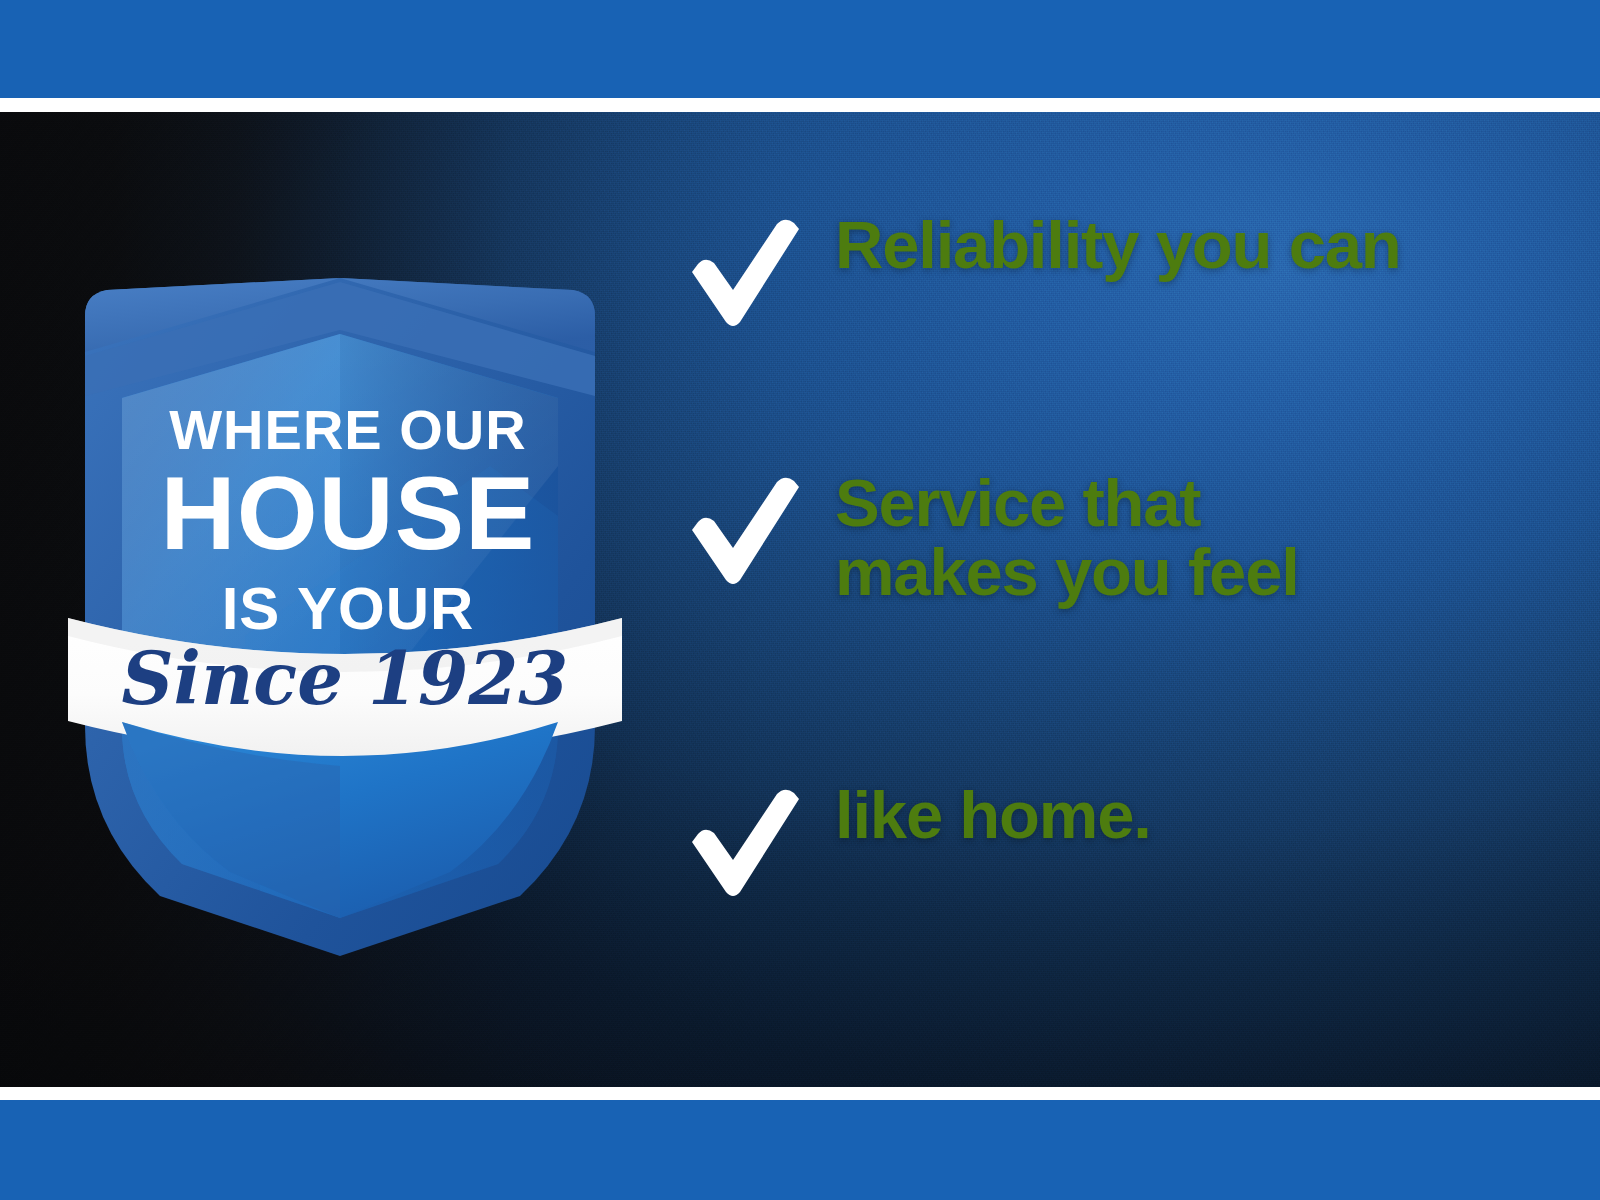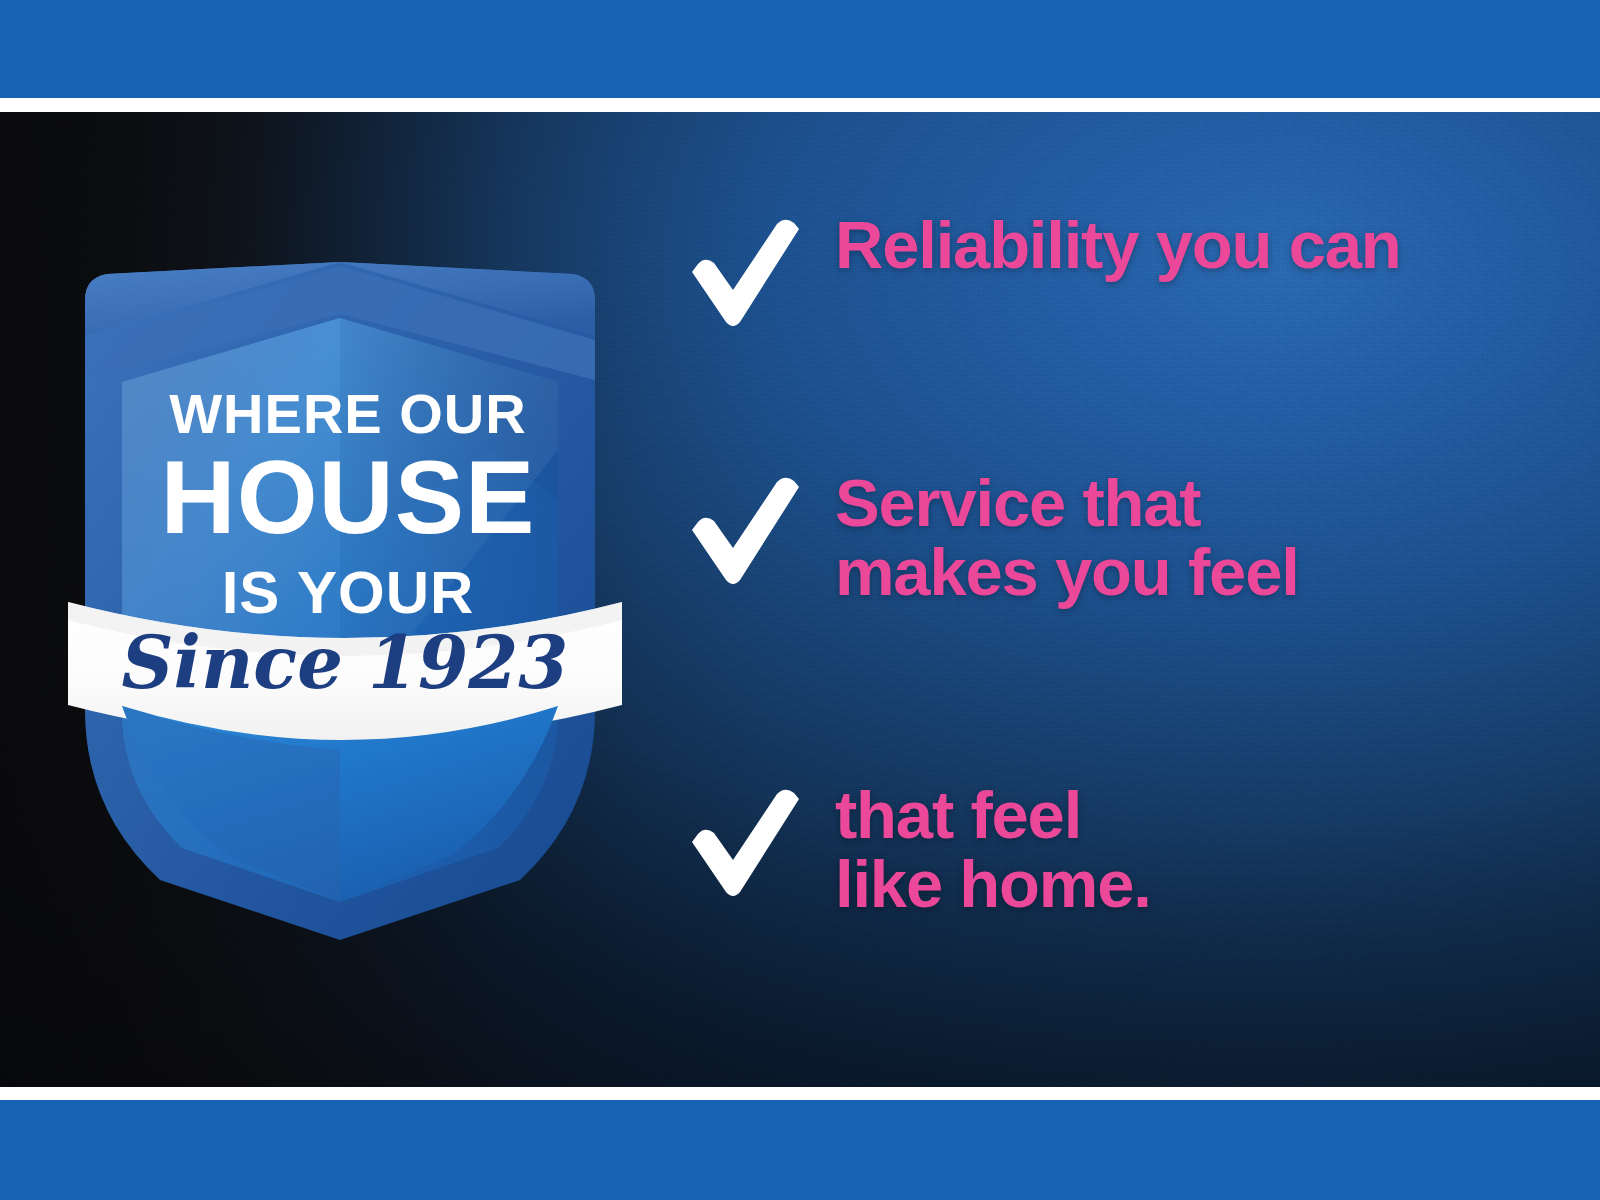--- a/index.html
+++ b/index.html
@@ -91,21 +91,21 @@
       repeating-linear-gradient(0deg,   rgba(255,255,255,0.11) 0 1px, rgba(0,0,0,0.11) 1px 2px),
       repeating-linear-gradient(90deg,  rgba(255,255,255,0.09) 0 1px, rgba(0,0,0,0.09) 1px 2px),
       repeating-linear-gradient(63deg,  rgba(255,255,255,0.07) 0 1px, rgba(0,0,0,0.07) 1px 3px),
       repeating-linear-gradient(127deg, rgba(255,255,255,0.06) 0 1px, rgba(0,0,0,0.06) 1px 3px);
   }
 
   
   #badge {
     position: absolute;
     left: 60px;
-    top: 150px;
+    top: 166px;
     width: 570px;
     height: 800px;
   }
   #badge svg { display: block; width: 570px; height: 800px; overflow: visible; }
 
   .badge-line {
     fill: #ffffff;
     font-family: "Liberation Sans", sans-serif;
     font-weight: bold;
     text-anchor: middle;
@@ -142,21 +142,21 @@
     width: 128px;
     height: 112px;
   }
   .bullet-check svg { display: block; width: 128px; height: 112px; }
 
   .bullet-text {
     position: absolute;
     left: 165px;
     top: 0;
     width: 700px;
-    color: #ec4899;
+    color: #4d7c0f;
     font-family: "Liberation Sans", sans-serif;
     font-weight: bold;
     font-size: 67px;
     line-height: 69px;
     letter-spacing: -1.2px;
     text-shadow: 0 2px 7px rgba(0,0,0,0.30);
   }
   .bullet-text .tline { display: block; white-space: nowrap; }
 </style>
 </head>
@@ -299,21 +299,20 @@
       </div>
     </div>
 
     <div class="bullet" id="bullet-2">
       <div class="bullet-check">
         <svg viewBox="0 0 128 112" xmlns="http://www.w3.org/2000/svg">
           <path d="M14 54 L20 46 Q27 38 36 45 L55 72 L99 6 Q107 -2 116 5 L121 11 L62 104 Q55 112 48 104 Z" fill="#ffffff"></path>
         </svg>
       </div>
       <div class="bullet-text">
-        <span class="tline">that feel</span>
         <span class="tline">like home.</span>
       </div>
     </div>
 
   </div>
 
   <div id="bottom-bar" class="brand-bar" style="background: rgb(24, 98, 180);"></div>
 
 </div>
 

